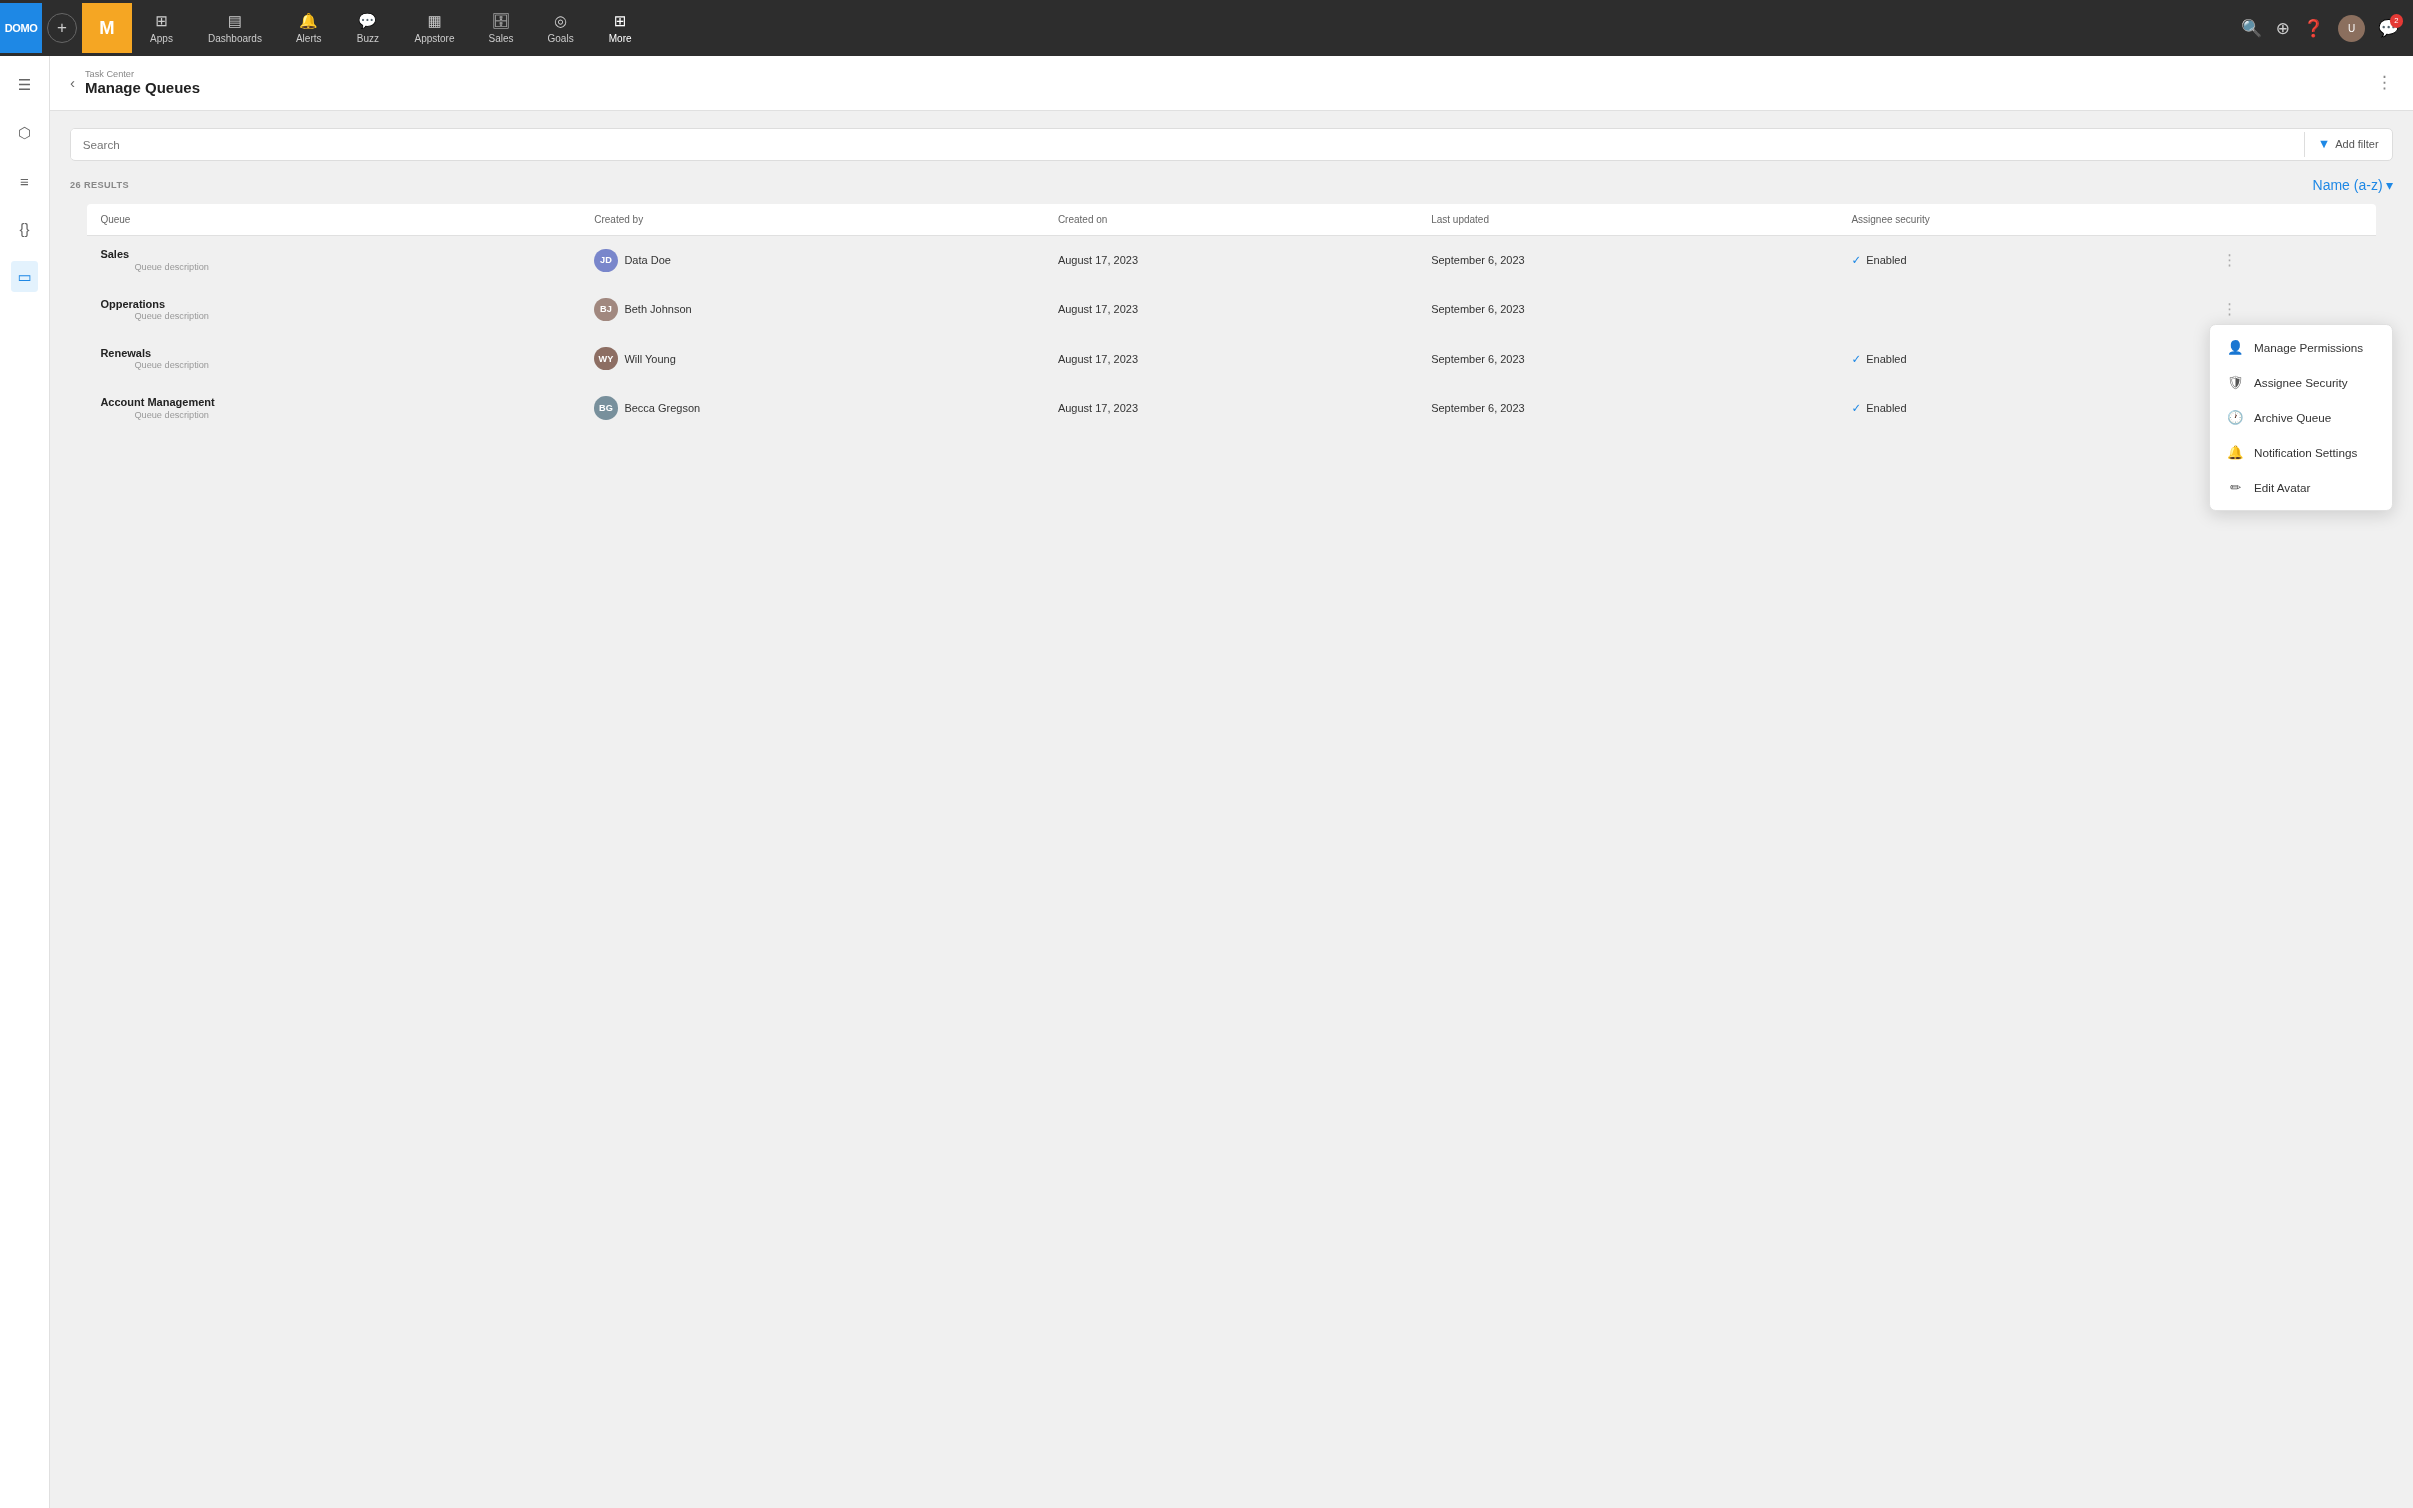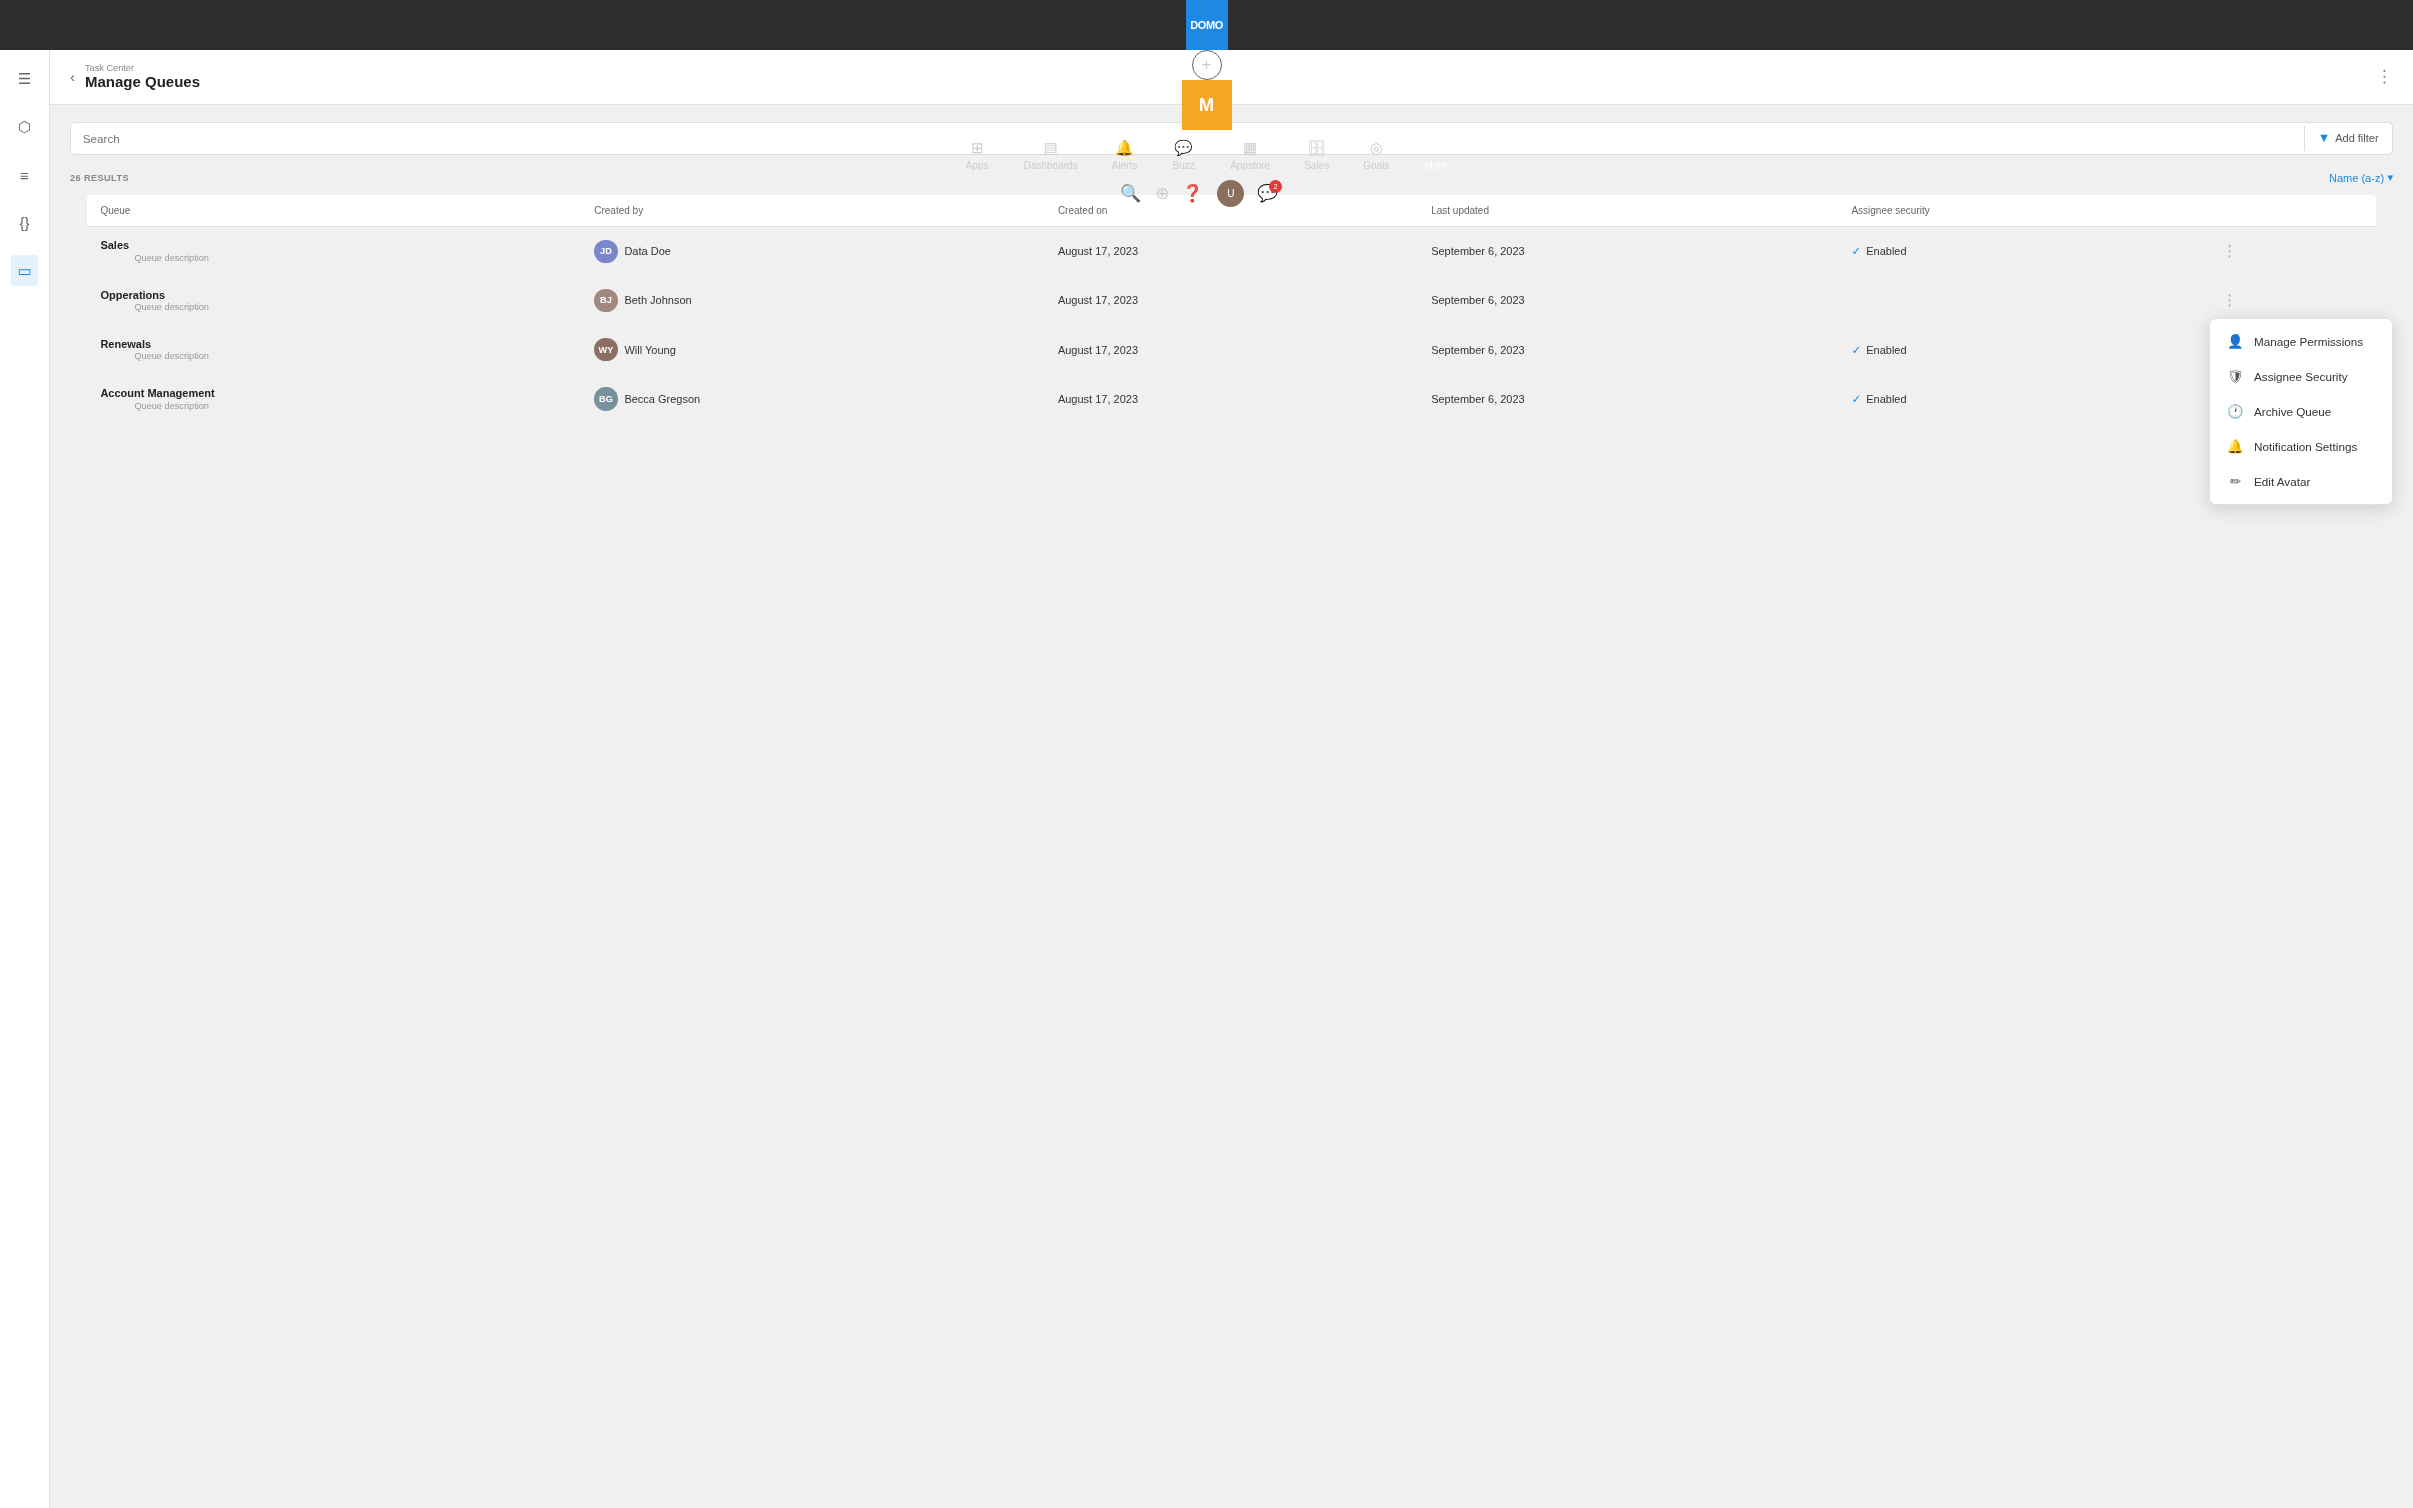--- a/index.html
+++ b/index.html
@@ -1,20 +1,20 @@
 <!DOCTYPE html>
 <html style="font-size:13.4px"><head>
   <meta charset="utf-8">
   <style>
     * { box-sizing: border-box; margin: 0; padding: 0; }
     body { font-family: -apple-system, BlinkMacSystemFont, 'Segoe UI', sans-serif; background: #f0f0f0; display: flex; flex-direction: column; height: 100vh; overflow: hidden; }
 
     
     .top-nav {
-      display: flex; align-items: center; background: #2d2d2d; height: 50px; flex-shrink: 0; position: relative; z-index: 100; flex-direction: column;
+      display: flex; align-items: center; background: #2d2d2d; height: 56px; flex-shrink: 0; position: relative; z-index: 100;
     }
     .domo-logo {
       width: 42px; height: 50px; background: #1e88e5; display: flex; align-items: center; justify-content: center; flex-shrink: 0;
     }
     .domo-logo-text { color: white; font-weight: 900; font-size: 11px; letter-spacing: -0.4px; }
     .add-btn {
       width: 30px; height: 30px; border-radius: 50%; border: 1.7px solid #666; display: flex; align-items: center; justify-content: center; color: #ccc; font-size: 17px; margin: 0 5px; cursor: pointer; flex-shrink: 0;
     }
     .m-logo {
       width: 50px; height: 50px; background: #f5a623; display: flex; align-items: center; justify-content: center; flex-shrink: 0;
@@ -66,21 +66,21 @@
     .filter-btn {
       display: flex; align-items: center; gap: 5px; padding: 8.4px 13.4px; color: #555; font-size: 11px; cursor: pointer; background: none; border: none;
     }
     .filter-icon { font-size: 12.6px; color: #1e88e5; }
 
     
     .results-bar {
       display: flex; align-items: center; justify-content: space-between; padding: 6.7px 20px 10px;
     }
     .results-count { font-size: 9.2px; color: #888; font-weight: 600; letter-spacing: 0.4px; }
-    .sort-btn { display: flex; align-items: center; gap: 3.4px; color: #1e88e5; font-size: 11px; cursor: pointer; }
+    .sort-btn { display: flex; align-items: center; gap: 3.4px; color: #1e88e5; font-size: 14px; cursor: pointer; }
 
     
     .table-container { flex: 1; overflow: auto; padding: 0 36px; }
     table { width: 100%; border-collapse: collapse; border: 0.8px solid #e0e0e0; border-radius: 5px; overflow: hidden; }
     thead tr { background: white; }
     th { padding: 10px 13.4px; text-align: left; font-size: 10px; color: #666; font-weight: 500; border-bottom: 0.8px solid #e0e0e0; }
     td { padding: 11.7px 13.4px; font-size: 11px; color: #333; border-bottom: 0.8px solid #f0f0f0; vertical-align: middle; }
     tr:last-child td { border-bottom: none; }
 
     .queue-name { font-weight: 600; font-size: 11px; color: #222; }

